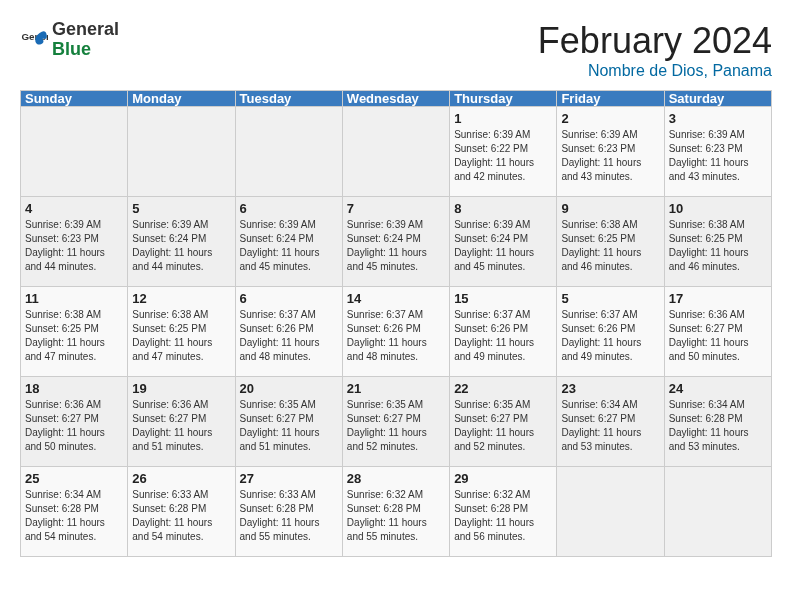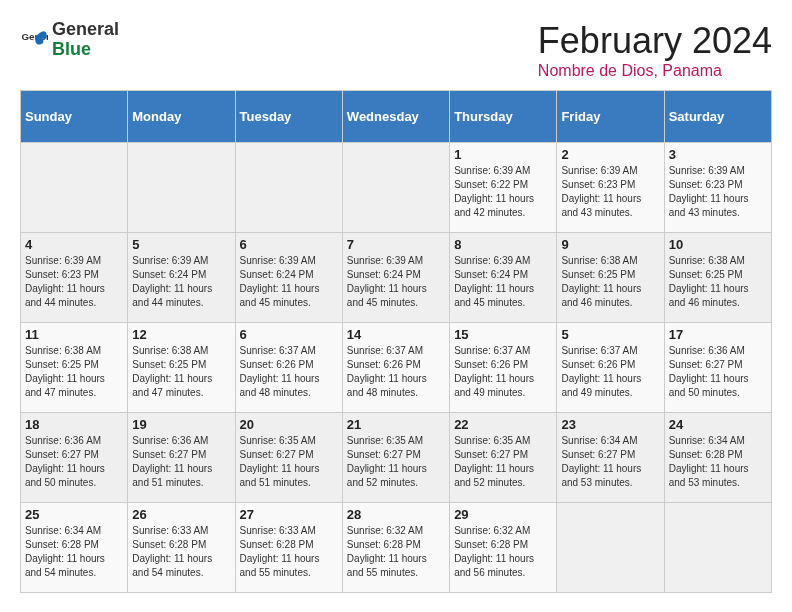--- a/index.html
+++ b/index.html
@@ -25,40 +25,40 @@
       font-size: 18px;
       font-weight: bold;
       color: #333;
       line-height: 1.1;
     }
     .logo-icon {
       width: 28px;
       height: 28px;
     }
     .title-block {
-      text-align: left;
+      text-align: right;
     }
     .cal-title {
       font-size: 36px;
       font-weight: normal;
       color: #222;
     }
     .cal-subtitle {
       font-size: 16px;
-      color: #be185d;
+      color: #0369a1;
     }
     table {
       width: 100%;
       border-collapse: collapse;
       font-size: 11px;
     }
     thead tr th {
       background: #3a7bbf;
       color: #fff;
-      padding: 18px 4px;
+      padding: 0 4px;
       text-align: left;
       font-size: 13px;
       font-weight: bold;
       border: 1px solid #ccc;
     }
     tbody tr td {
       border: 1px solid #ccc;
       vertical-align: top;
       padding: 4px;
       height: 90px;

